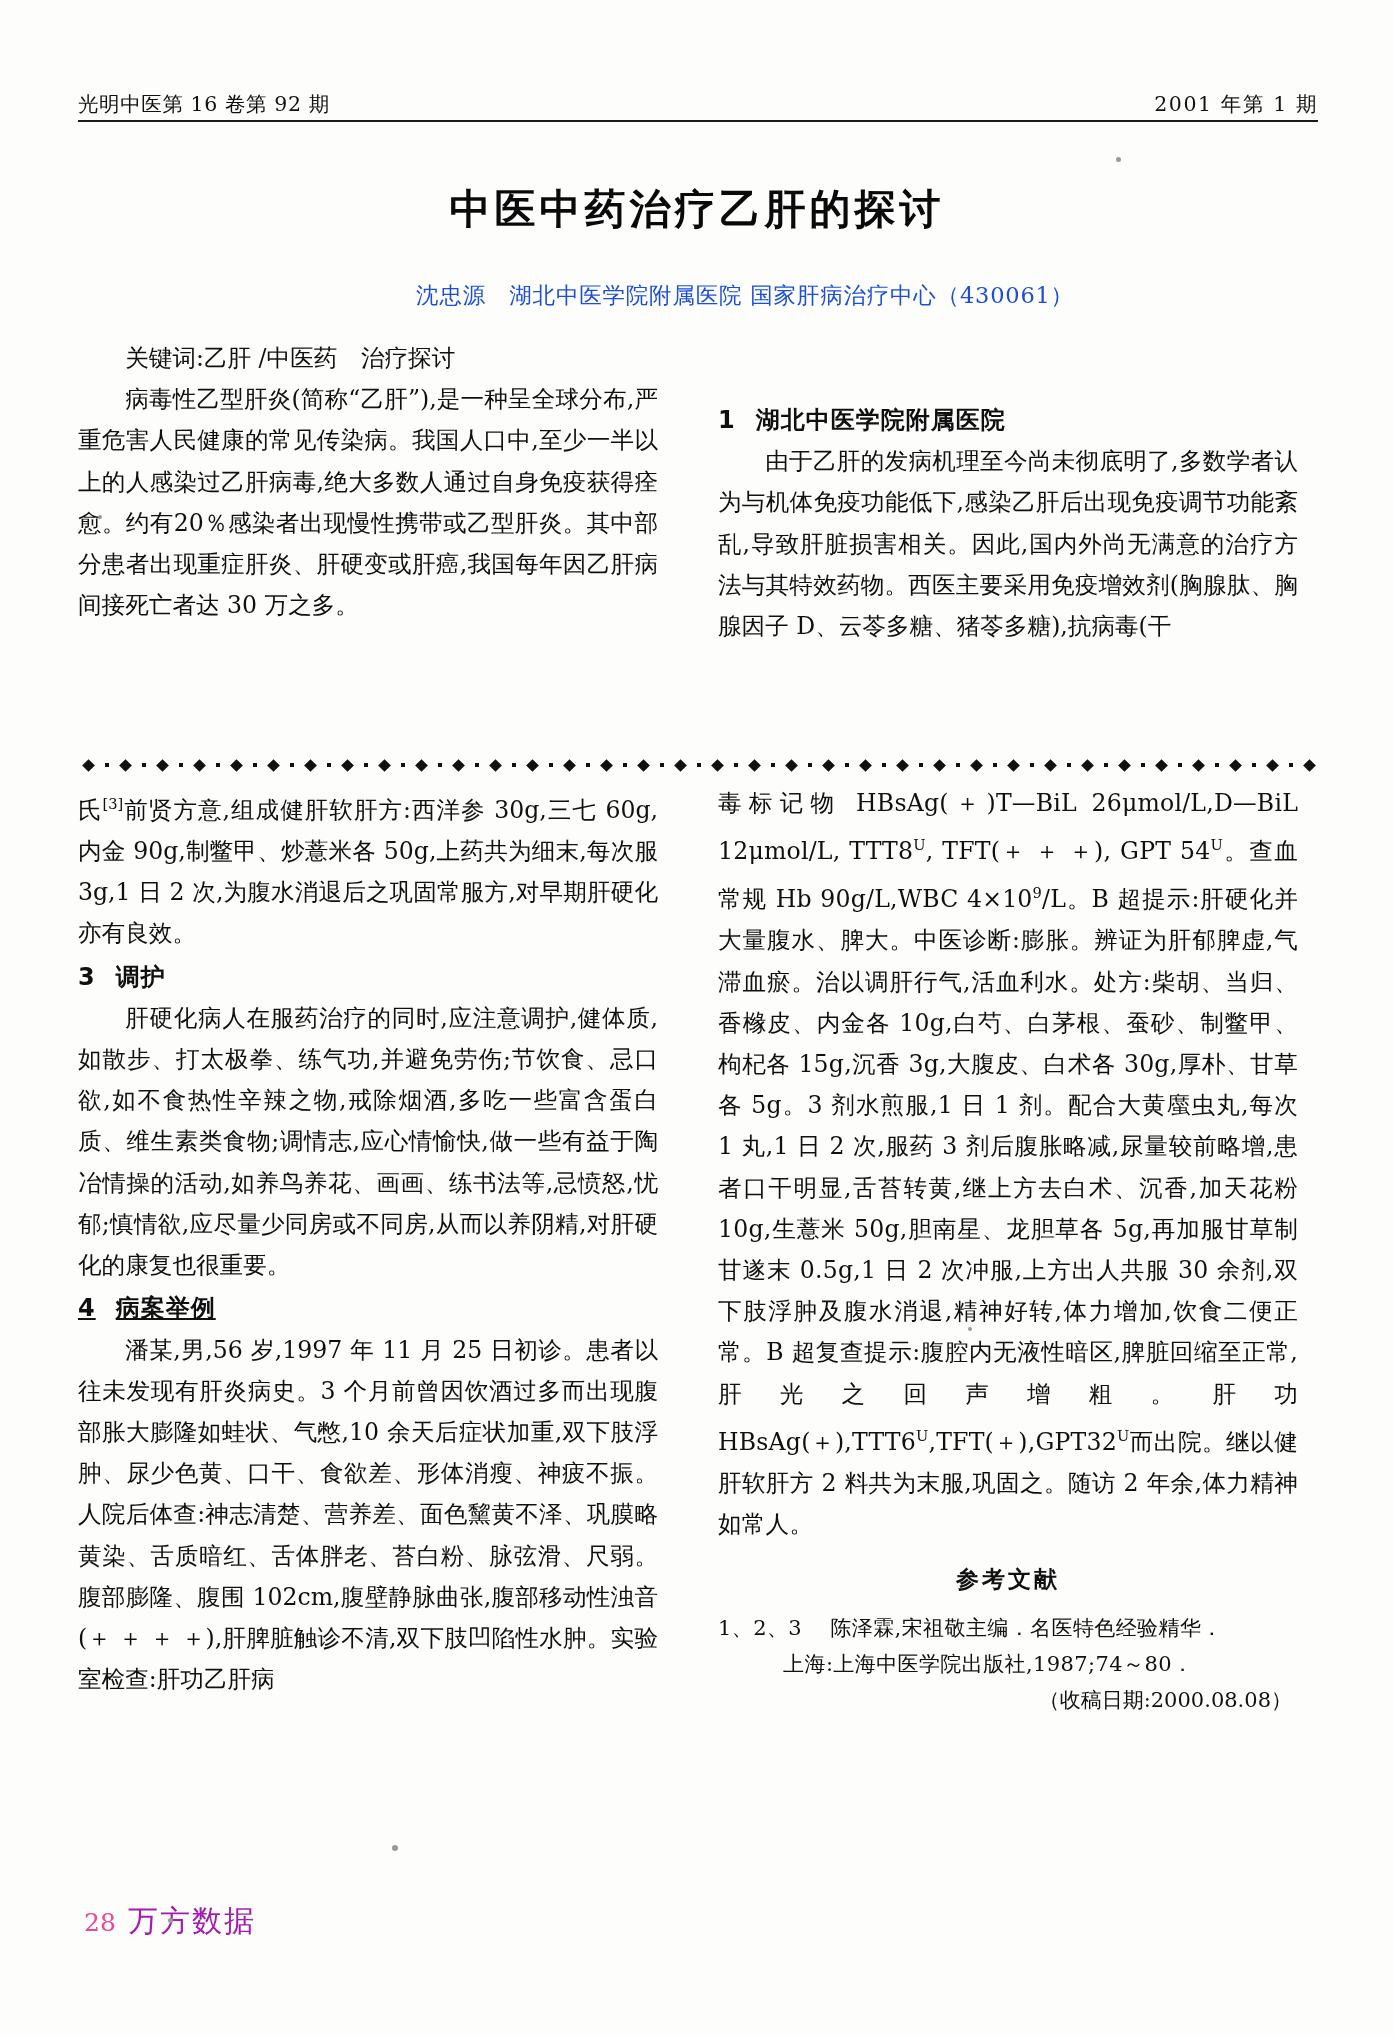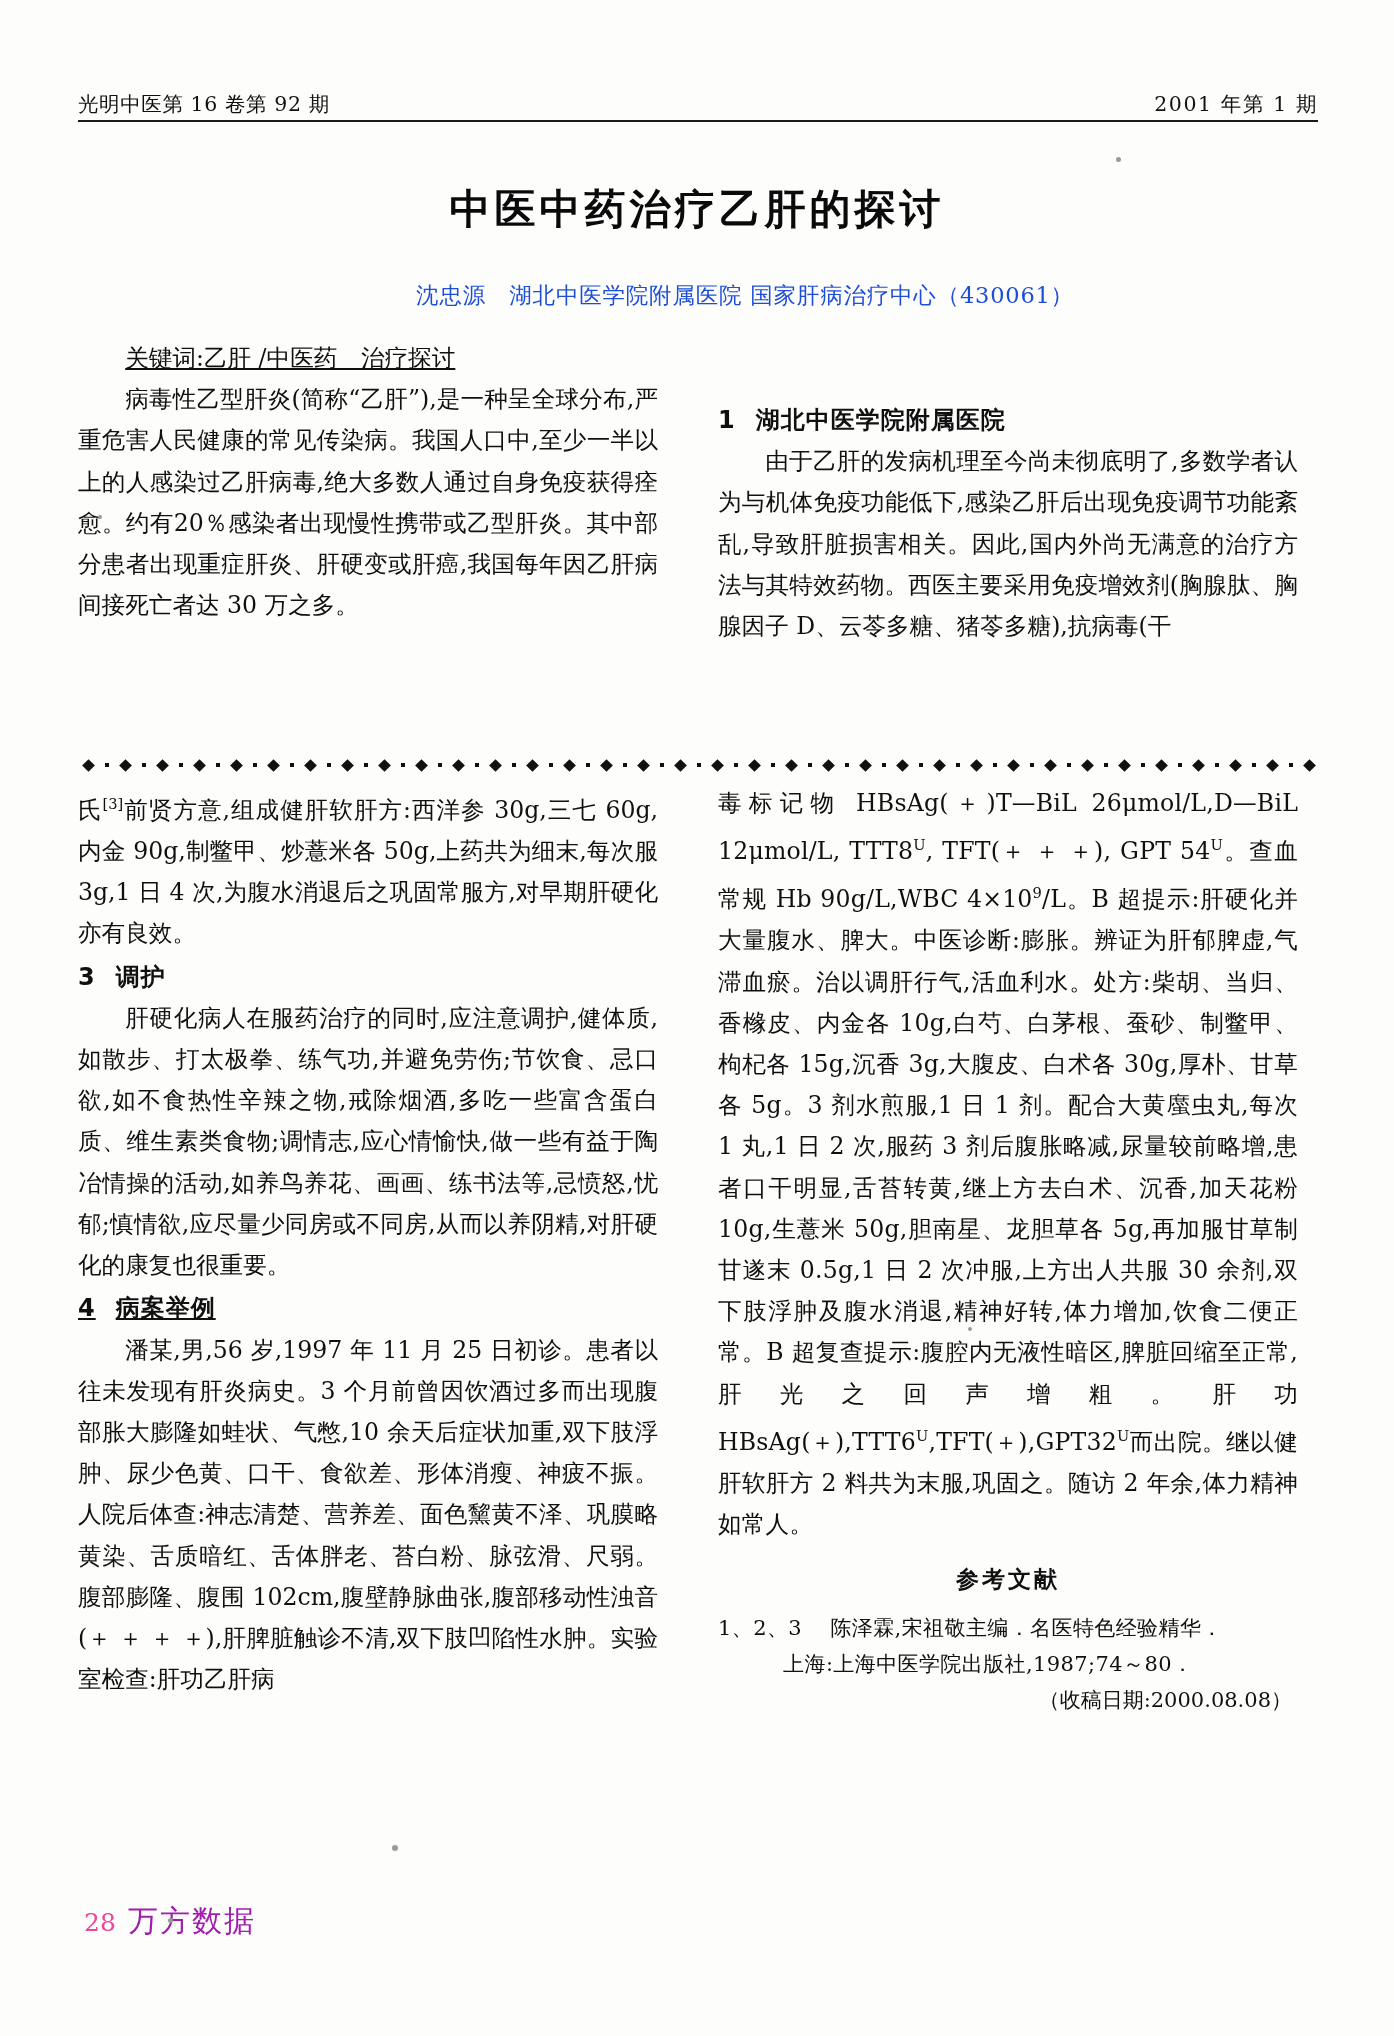--- a/index.html
+++ b/index.html
@@ -83,21 +83,21 @@
     line-height: 41.2px;
     text-align: justify;
     text-justify: inter-ideograph;
     color: #101010;
   }
   .col-left  { left: 78px; }
   .col-right { left: 718px; }
 
   .col p { margin: 0; }
   .indent { text-indent: 2em; }
-  .kw { text-indent: 2em; text-decoration: underline; }
+  .kw { text-indent: 2em; }
 
   .sec {
     font-family: "DejaVu Sans", "Liberation Sans", sans-serif;
     font-weight: bold;
     font-size: 24px;
     letter-spacing: 1px;
     margin: 0;
   }
   .sec .num { margin-right: 20px; }
 
@@ -332,21 +332,21 @@
         <span class="dm"></span>
         <span class="dt"></span>
       </span>
     <span class="unit">
         <span class="dm"></span>
       </span>
 
   </div>
 
   <div class="col col-left" style="top:783px;">
-    <p><span>氏</span><sup>[3]</sup><span>前贤方意,组成健肝软肝方:西洋参 30g,三七 60g,内金 90g,制鳖甲、炒薏米各 50g,上药共为细末,每次服 3g,1 日 4 次,为腹水消退后之巩固常服方,对早期肝硬化亦有良效。</span></p>
+    <p><span>氏</span><sup>[3]</sup><span>前贤方意,组成健肝软肝方:西洋参 30g,三七 60g,内金 90g,制鳖甲、炒薏米各 50g,上药共为细末,每次服 3g,1 日 2 次,为腹水消退后之巩固常服方,对早期肝硬化亦有良效。</span></p>
     <p class="sec" style="margin-top:2px;">
       <span class="num">3</span><span>调护</span>
     </p>
     <p class="indent">肝硬化病人在服药治疗的同时,应注意调护,健体质,如散步、打太极拳、练气功,并避免劳伤;节饮食、忌口欲,如不食热性辛辣之物,戒除烟酒,多吃一些富含蛋白质、维生素类食物;调情志,应心情愉快,做一些有益于陶冶情操的活动,如养鸟养花、画画、练书法等,忌愤怒,忧郁;慎情欲,应尽量少同房或不同房,从而以养阴精,对肝硬化的康复也很重要。</p>
     <p class="sec" style="margin-top:2px;text-decoration:underline;">
       <span class="num">4</span><span>病案举例</span>
     </p>
     <p class="indent">潘某,男,56 岁,1997 年 11 月 25 日初诊。患者以往未发现有肝炎病史。3 个月前曾因饮酒过多而出现腹部胀大膨隆如蛙状、气憋,10 余天后症状加重,双下肢浮肿、尿少色黄、口干、食欲差、形体消瘦、神疲不振。人院后体查:神志清楚、营养差、面色黧黄不泽、巩膜略黄染、舌质暗红、舌体胖老、苔白粉、脉弦滑、尺弱。腹部膨隆、腹围 102cm,腹壁静脉曲张,腹部移动性浊音(＋ ＋ ＋ ＋),肝脾脏触诊不清,双下肢凹陷性水肿。实验室检查:肝功乙肝病</p>
   </div>
 

